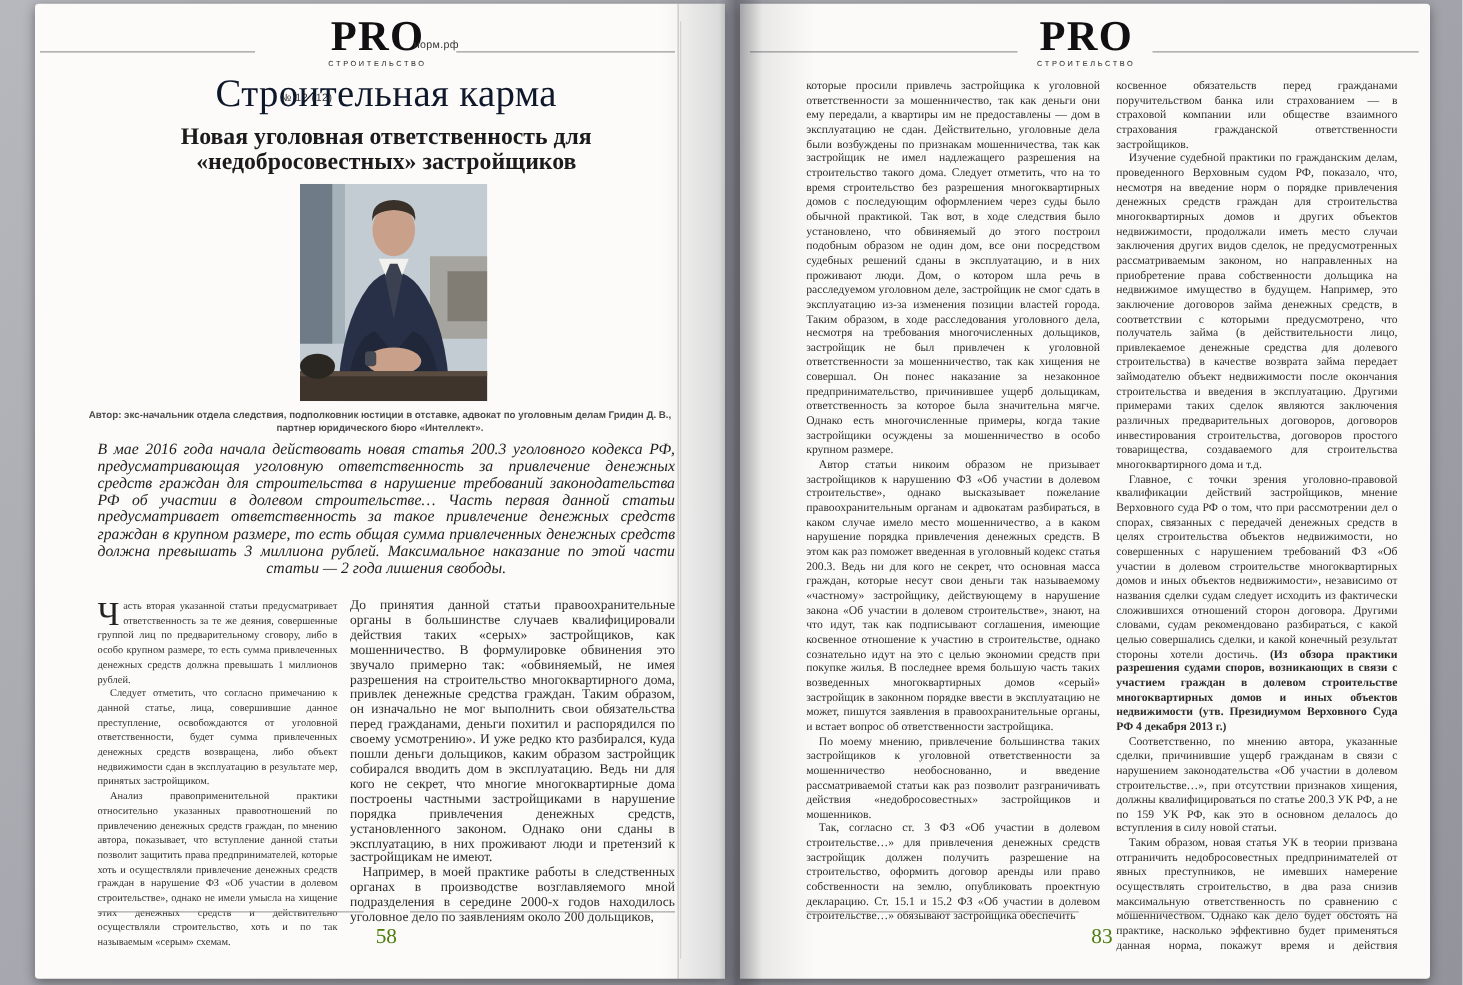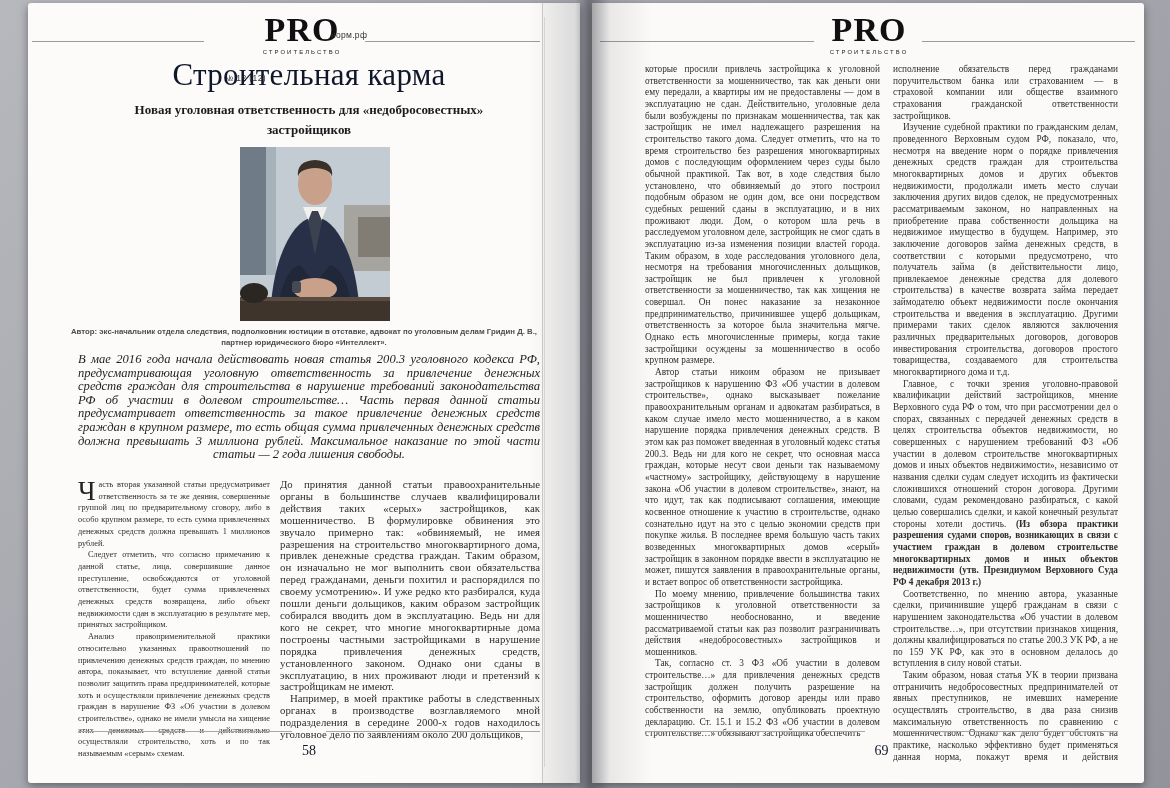--- a/index.html
+++ b/index.html
@@ -24,21 +24,21 @@
         font-size:8.5px;color:#333;letter-spacing:.3px;}
   .logo{position:absolute;left:228px;top:10px;width:92px;text-align:center;line-height:1;}
   .logo .pro{font-size:34px;font-weight:bold;letter-spacing:1px;color:#101012;
              font-family:"Liberation Serif",serif;}
   .logo .sub{font-family:"Liberation Sans",sans-serif;font-size:5.9px;letter-spacing:2.1px;
              color:#1c1c1e;margin-top:3px;}
   
   .title{position:absolute;top:54px;left:50px;width:462px;text-align:center;
          font-size:31px;color:#0f172a;letter-spacing:.3px;}
   .subtitle{position:absolute;top:97px;left:71px;width:420px;text-align:center;
-            font-size:13px;line-height:20px;font-weight:bold;color:#1b1b1d;}
+            font-size:19px;line-height:20px;font-weight:bold;color:#1b1b1d;}
   .photo{position:absolute;left:212px;top:144px;width:150px;height:174px;overflow:hidden;}
   .caption{position:absolute;top:323px;left:30px;width:492px;text-align:center;
            font-family:"Liberation Sans",sans-serif;font-weight:bold;font-size:7.8px;
            line-height:11px;color:#4c4c4e;}
   .lead{position:absolute;top:350px;left:50px;width:462px;height:124px;overflow:hidden;
         font-style:italic;font-size:12.6px;line-height:13.6px;color:#1e1e20;
         text-align:justify;text-align-last:center;hyphens:auto;}
   
   .cols{position:absolute;display:flex;overflow:hidden;color:#2e2e30;}
   .cols-58{top:476px;left:50px;width:462px;height:282px;gap:10px;}
@@ -49,21 +49,21 @@
   .c59-1{width:235px;font-size:9.3px;line-height:11.65px;}
   .c59-2{width:225px;font-size:9.3px;line-height:11.65px;}
   .col p{margin:0;text-indent:10px;}
   .col p.flush{text-indent:0;}
   .dropcap{float:left;font-size:27px;line-height:22px;padding:1px 3px 0 0;color:#222;}
   
   .footer{position:absolute;bottom:24px;display:flex;align-items:center;gap:10px;}
   .footer-58{left:50px;width:462px;}
   .footer-59{left:53px;width:473px;}
   .footer .rule{flex:1;border-top:1px solid #a8a8a8;height:0;}
-  .pagenum{font-size:14px;color:#0f172a;margin-top:39px;}
+  .pagenum{font-size:17px;color:#4d7c0f;margin-top:39px;}
   .margin-hairline{position:absolute;top:14px;bottom:16px;left:516px;width:0;
                    border-left:1px solid rgba(60,60,65,.14);}
 </style>
 </head>
 <body>
 
 <div class="stage">
 
   <div class="page page-left">
     <div class="hdr-rule" style="left:4px;width:172px;"></div>
@@ -133,29 +133,29 @@
     </div>
 
     <div class="cols cols-59">
       <div class="col c59-1">
         <p class="flush">которые просили привлечь застройщика к уголовной ответственности за мошенничество, так как деньги они ему передали, а квартиры им не предоставлены — дом в эксплуатацию не сдан. Действительно, уголовные дела были возбуждены по признакам мошенничества, так как застройщик не имел надлежащего разрешения на строительство такого дома. Следует отметить, что на то время строительство без разрешения многоквартирных домов с последующим оформлением через суды было обычной практикой. Так вот, в ходе следствия было установлено, что обвиняемый до этого построил подобным образом не один дом, все они посредством судебных решений сданы в эксплуатацию, и в них проживают люди. Дом, о котором шла речь в расследуемом уголовном деле, застройщик не смог сдать в эксплуатацию из-за изменения позиции властей города. Таким образом, в ходе расследования уголовного дела, несмотря на требования многочисленных дольщиков, застройщик не был привлечен к уголовной ответственности за мошенничество, так как хищения не совершал. Он понес наказание за незаконное предпринимательство, причинившее ущерб дольщикам, ответственность за которое была значительна мягче. Однако есть многочисленные примеры, когда такие застройщики осуждены за мошенничество в особо крупном размере.</p>
         <p>Автор статьи никоим образом не призывает застройщиков к нарушению ФЗ «Об участии в долевом строительстве», однако высказывает пожелание правоохранительным органам и адвокатам разбираться, в каком случае имело место мошенничество, а в каком нарушение порядка привлечения денежных средств. В этом как раз поможет введенная в уголовный кодекс статья 200.3. Ведь ни для кого не секрет, что основная масса граждан, которые несут свои деньги так называемому «частному» застройщику, действующему в нарушение закона «Об участии в долевом строительстве», знают, на что идут, так как подписывают соглашения, имеющие косвенное отношение к участию в строительстве, однако сознательно идут на это с целью экономии средств при покупке жилья. В последнее время большую часть таких возведенных многоквартирных домов «серый» застройщик в законном порядке ввести в эксплуатацию не может, пишутся заявления в правоохранительные органы, и встает вопрос об ответственности застройщика.</p>
         <p>По моему мнению, привлечение большинства таких застройщиков к уголовной ответственности за мошенничество необоснованно, и введение рассматриваемой статьи как раз позволит разграничивать действия «недобросовестных» застройщиков и мошенников.</p>
         <p>Так, согласно ст. 3 ФЗ «Об участии в долевом строительстве…» для привлечения денежных средств застройщик должен получить разрешение на строительство, оформить договор аренды или право собственности на землю, опубликовать проектную декларацию. Ст. 15.1 и 15.2 ФЗ «Об участии в долевом строительстве…» обязывают застройщика обеспечить</p>
       </div>
       <div class="col c59-2">
-        <p class="flush">исполнение обязательств перед гражданами поручительством банка или страхованием — в страховой компании или обществе взаимного страхования гражданской ответственности застройщиков.</p>
+        <p class="flush">косвенное обязательств перед гражданами поручительством банка или страхованием — в страховой компании или обществе взаимного страхования гражданской ответственности застройщиков.</p>
         <p>Изучение судебной практики по гражданским делам, проведенного Верховным судом РФ, показало, что, несмотря на введение норм о порядке привлечения денежных средств граждан для строительства многоквартирных домов и других объектов недвижимости, продолжали иметь место случаи заключения других видов сделок, не предусмотренных рассматриваемым законом, но направленных на приобретение права собственности дольщика на недвижимое имущество в будущем. Например, это заключение договоров займа денежных средств, в соответствии с которыми предусмотрено, что получатель займа (в действительности лицо, привлекаемое денежные средства для долевого строительства) в качестве возврата займа передает займодателю объект недвижимости после окончания строительства и введения в эксплуатацию. Другими примерами таких сделок являются заключения различных предварительных договоров, договоров инвестирования строительства, договоров простого товарищества, создаваемого для строительства многоквартирного дома и т.д.</p>
         <p><span>Главное, с точки зрения уголовно-правовой квалификации действий застройщиков, мнение Верховного суда РФ о том, что при рассмотрении дел о спорах, связанных с передачей денежных средств в целях строительства объектов недвижимости, но совершенных с нарушением требований ФЗ «Об участии в долевом строительстве многоквартирных домов и иных объектов недвижимости», независимо от названия сделки судам следует исходить из фактически сложившихся отношений сторон договора. Другими словами, судам рекомендовано разбираться, с какой целью совершались сделки, и какой конечный результат стороны хотели достичь. </span><b>(Из обзора практики разрешения судами споров, возникающих в связи с участием граждан в долевом строительстве многоквартирных домов и иных объектов недвижимости (утв. Президиумом Верховного Суда РФ 4 декабря 2013 г.)</b></p>
         <p>Соответственно, по мнению автора, указанные сделки, причинившие ущерб гражданам в связи с нарушением законодательства «Об участии в долевом строительстве…», при отсутствии признаков хищения, должны квалифицироваться по статье 200.3 УК РФ, а не по 159 УК РФ, как это в основном делалось до вступления в силу новой статьи.</p>
         <p>Таким образом, новая статья УК в теории призвана отграничить недобросовестных предпринимателей от явных преступников, не имевших намерение осуществлять строительство, в два раза снизив максимальную ответственность по сравнению с мошенничеством. Однако как дело будет обстоять на практике, насколько эффективно будет применяться данная норма, покажут время и действия правоприменителей — как правоохранительных органов, так и адвокатов.</p>
       </div>
     </div>
 
     <div class="footer footer-59">
       <div class="rule"></div>
-      <div class="pagenum">69</div>
+      <div class="pagenum">83</div>
       <div class="rule"></div>
     </div>
   </div>
 
   <div class="spine"></div>
 </div>
 
 </body></html>

